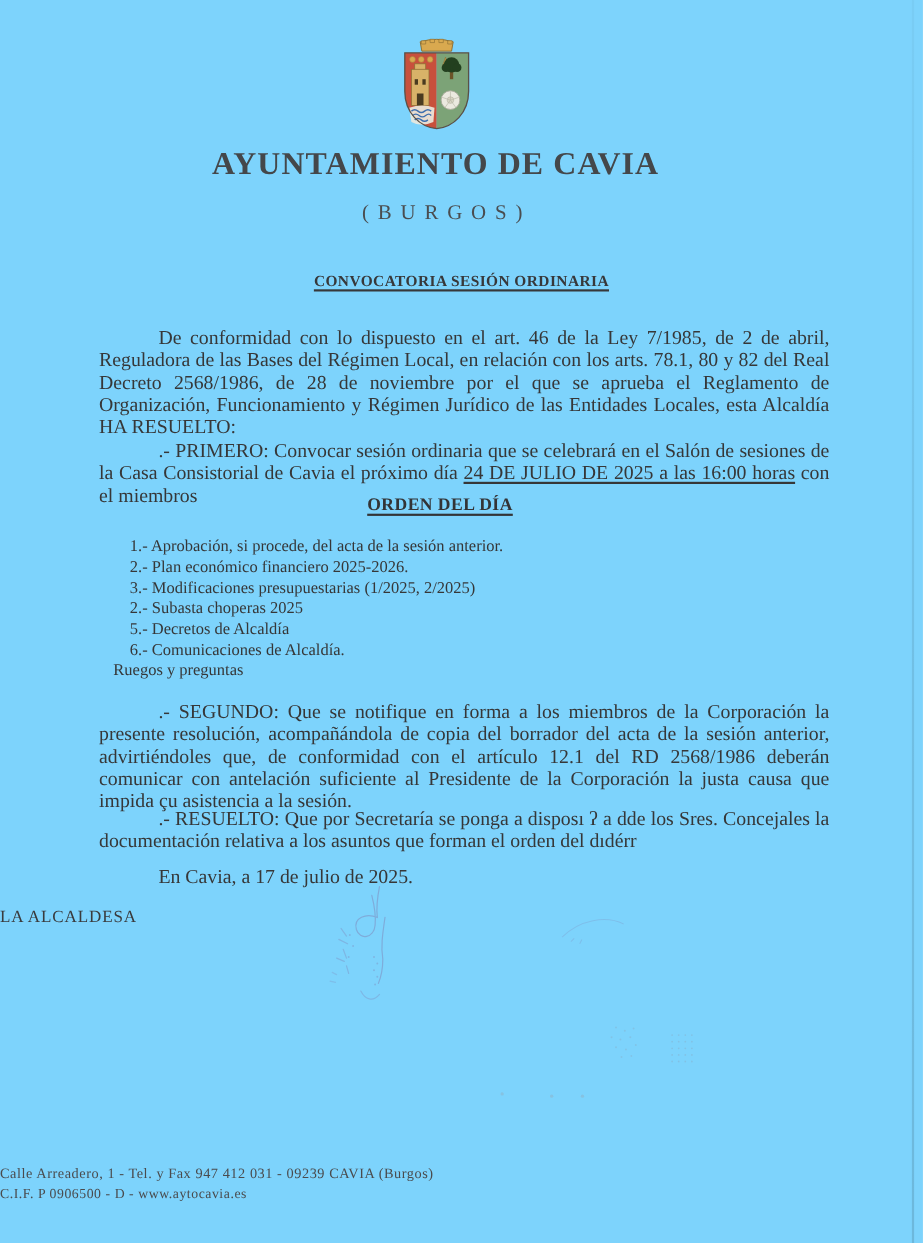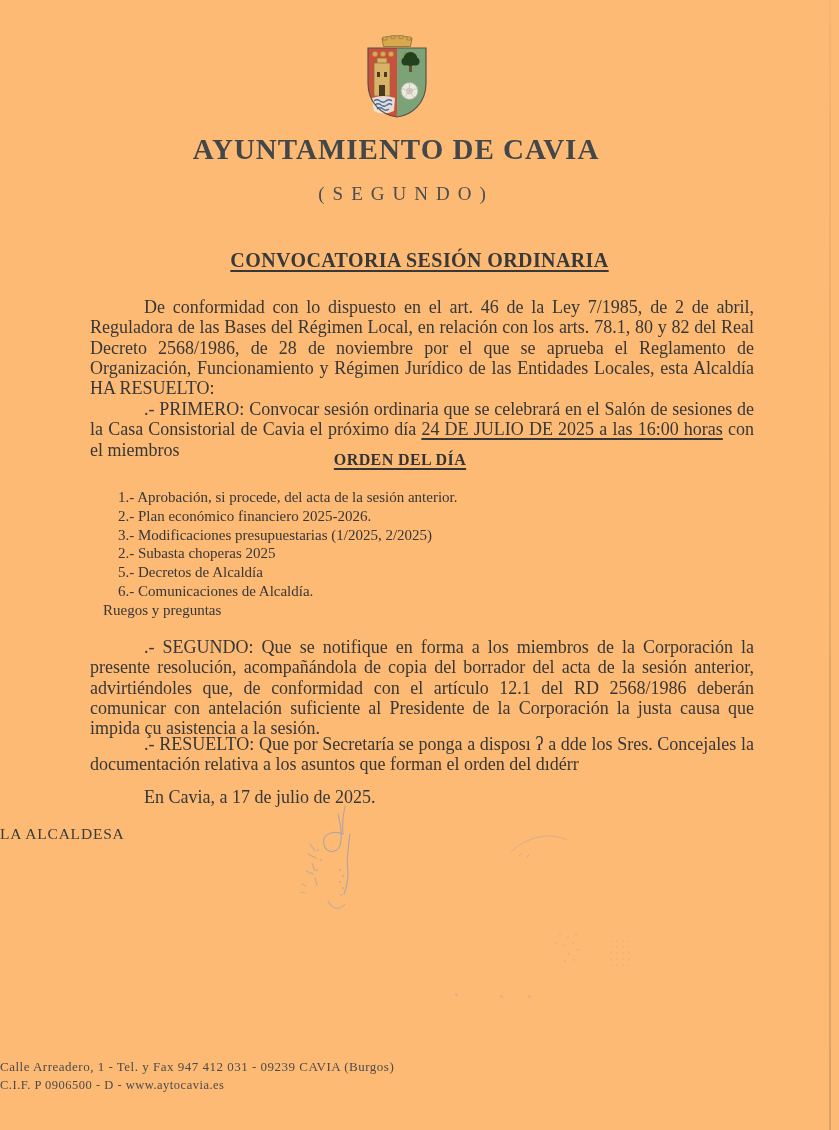--- a/index.html
+++ b/index.html
@@ -1,38 +1,38 @@
 <!DOCTYPE html>
 <html><head>
 <meta charset="utf-8">
 <style>
   html,body{margin:0;padding:0;background:#e8e8e8;}
   .page{
     position:relative;
     width:839px;height:1130px;
     margin:0 auto;
-    background:#fdba74;
+    background:#7dd3fc;
     font-family:"Liberation Serif","DejaVu Serif",serif;
     color:#363738;
     overflow:hidden;
   }
   
   .crest{position:absolute;left:362px;top:34px;width:70px;height:86px;}
   .org-name{
     position:absolute;top:133px;left:0;width:792px;margin:0;
     text-align:center;font-size:29px;font-weight:bold;
     letter-spacing:1px;color:#44474a;
   }
   .org-province{
     position:absolute;top:183px;left:10px;width:792px;
     text-align:center;font-size:19px;letter-spacing:8px;color:#4a4d50;
   }
   .doc-title{
     position:absolute;top:249px;left:0;width:839px;
-    text-align:center;font-size:20px;font-weight:bold;color:#37383a;
+    text-align:center;font-size:14px;font-weight:bold;color:#37383a;
     letter-spacing:0.4px;
   }
   .u{text-decoration:underline;text-decoration-thickness:1.5px;text-underline-offset:3px;}
   
   .block{position:absolute;left:90px;width:664px;margin:0;font-size:18px;}
   .para{text-align:justify;line-height:20.3px;text-indent:54px;}
   .p-intro{top:297px;}
   .p-primero{top:399px;}
   .orden-title{
     position:absolute;top:451px;left:0;width:800px;text-align:center;
@@ -111,21 +111,21 @@
 
       <circle cx="47.5" cy="57" r="8.5" fill="#ebe9df" stroke="#a9a89a" stroke-width="0.8"></circle>
       <circle cx="47.5" cy="57" r="3" fill="#d8d5c4" stroke="#b9b7a6" stroke-width="0.6"></circle>
       <path d="M47.5,57 l0,-8 M47.5,57 l7.5,-2.5 M47.5,57 l4.8,6.5 M47.5,57 l-4.8,6.5 M47.5,57 l-7.5,-2.5" stroke="#b9b7a6" stroke-width="0.6" fill="none"></path>
 
       <path d="M6,14 H64 V49 C64,69 50,81.5 35,83 C20,81.5 6,69 6,49 Z" fill="none" stroke="#5a5148" stroke-width="1.2"></path>
     </svg>
   </div>
 
   <h1 class="org-name">AYUNTAMIENTO DE CAVIA</h1>
-  <div class="org-province">(SEGUNDO)</div>
+  <div class="org-province">(BURGOS)</div>
 
   <div class="doc-title">
     <span class="u">CONVOCATORIA SESIÓN ORDINARIA</span>
   </div>
 
   <p class="block para p-intro">De conformidad con lo dispuesto en el art. 46 de la Ley 7/1985, de 2 de abril, Reguladora de las Bases del Régimen Local, en relación con los arts. 78.1, 80 y 82 del Real Decreto 2568/1986, de 28 de noviembre por el que se aprueba el Reglamento de Organización, Funcionamiento y Régimen Jurídico de las Entidades Locales, esta Alcaldía HA RESUELTO:</p>
 
   <p class="block para p-primero"><span>.- </span><b>PRIMERO</b><span>: Convocar sesión ordinaria que se celebrará en el Salón de sesiones de la Casa Consistorial de Cavia el próximo día </span><b class="u">24 DE JULIO DE 2025 a las 16:00 horas</b><span> con el miembros</span></p>
 
   <div class="orden-title">

